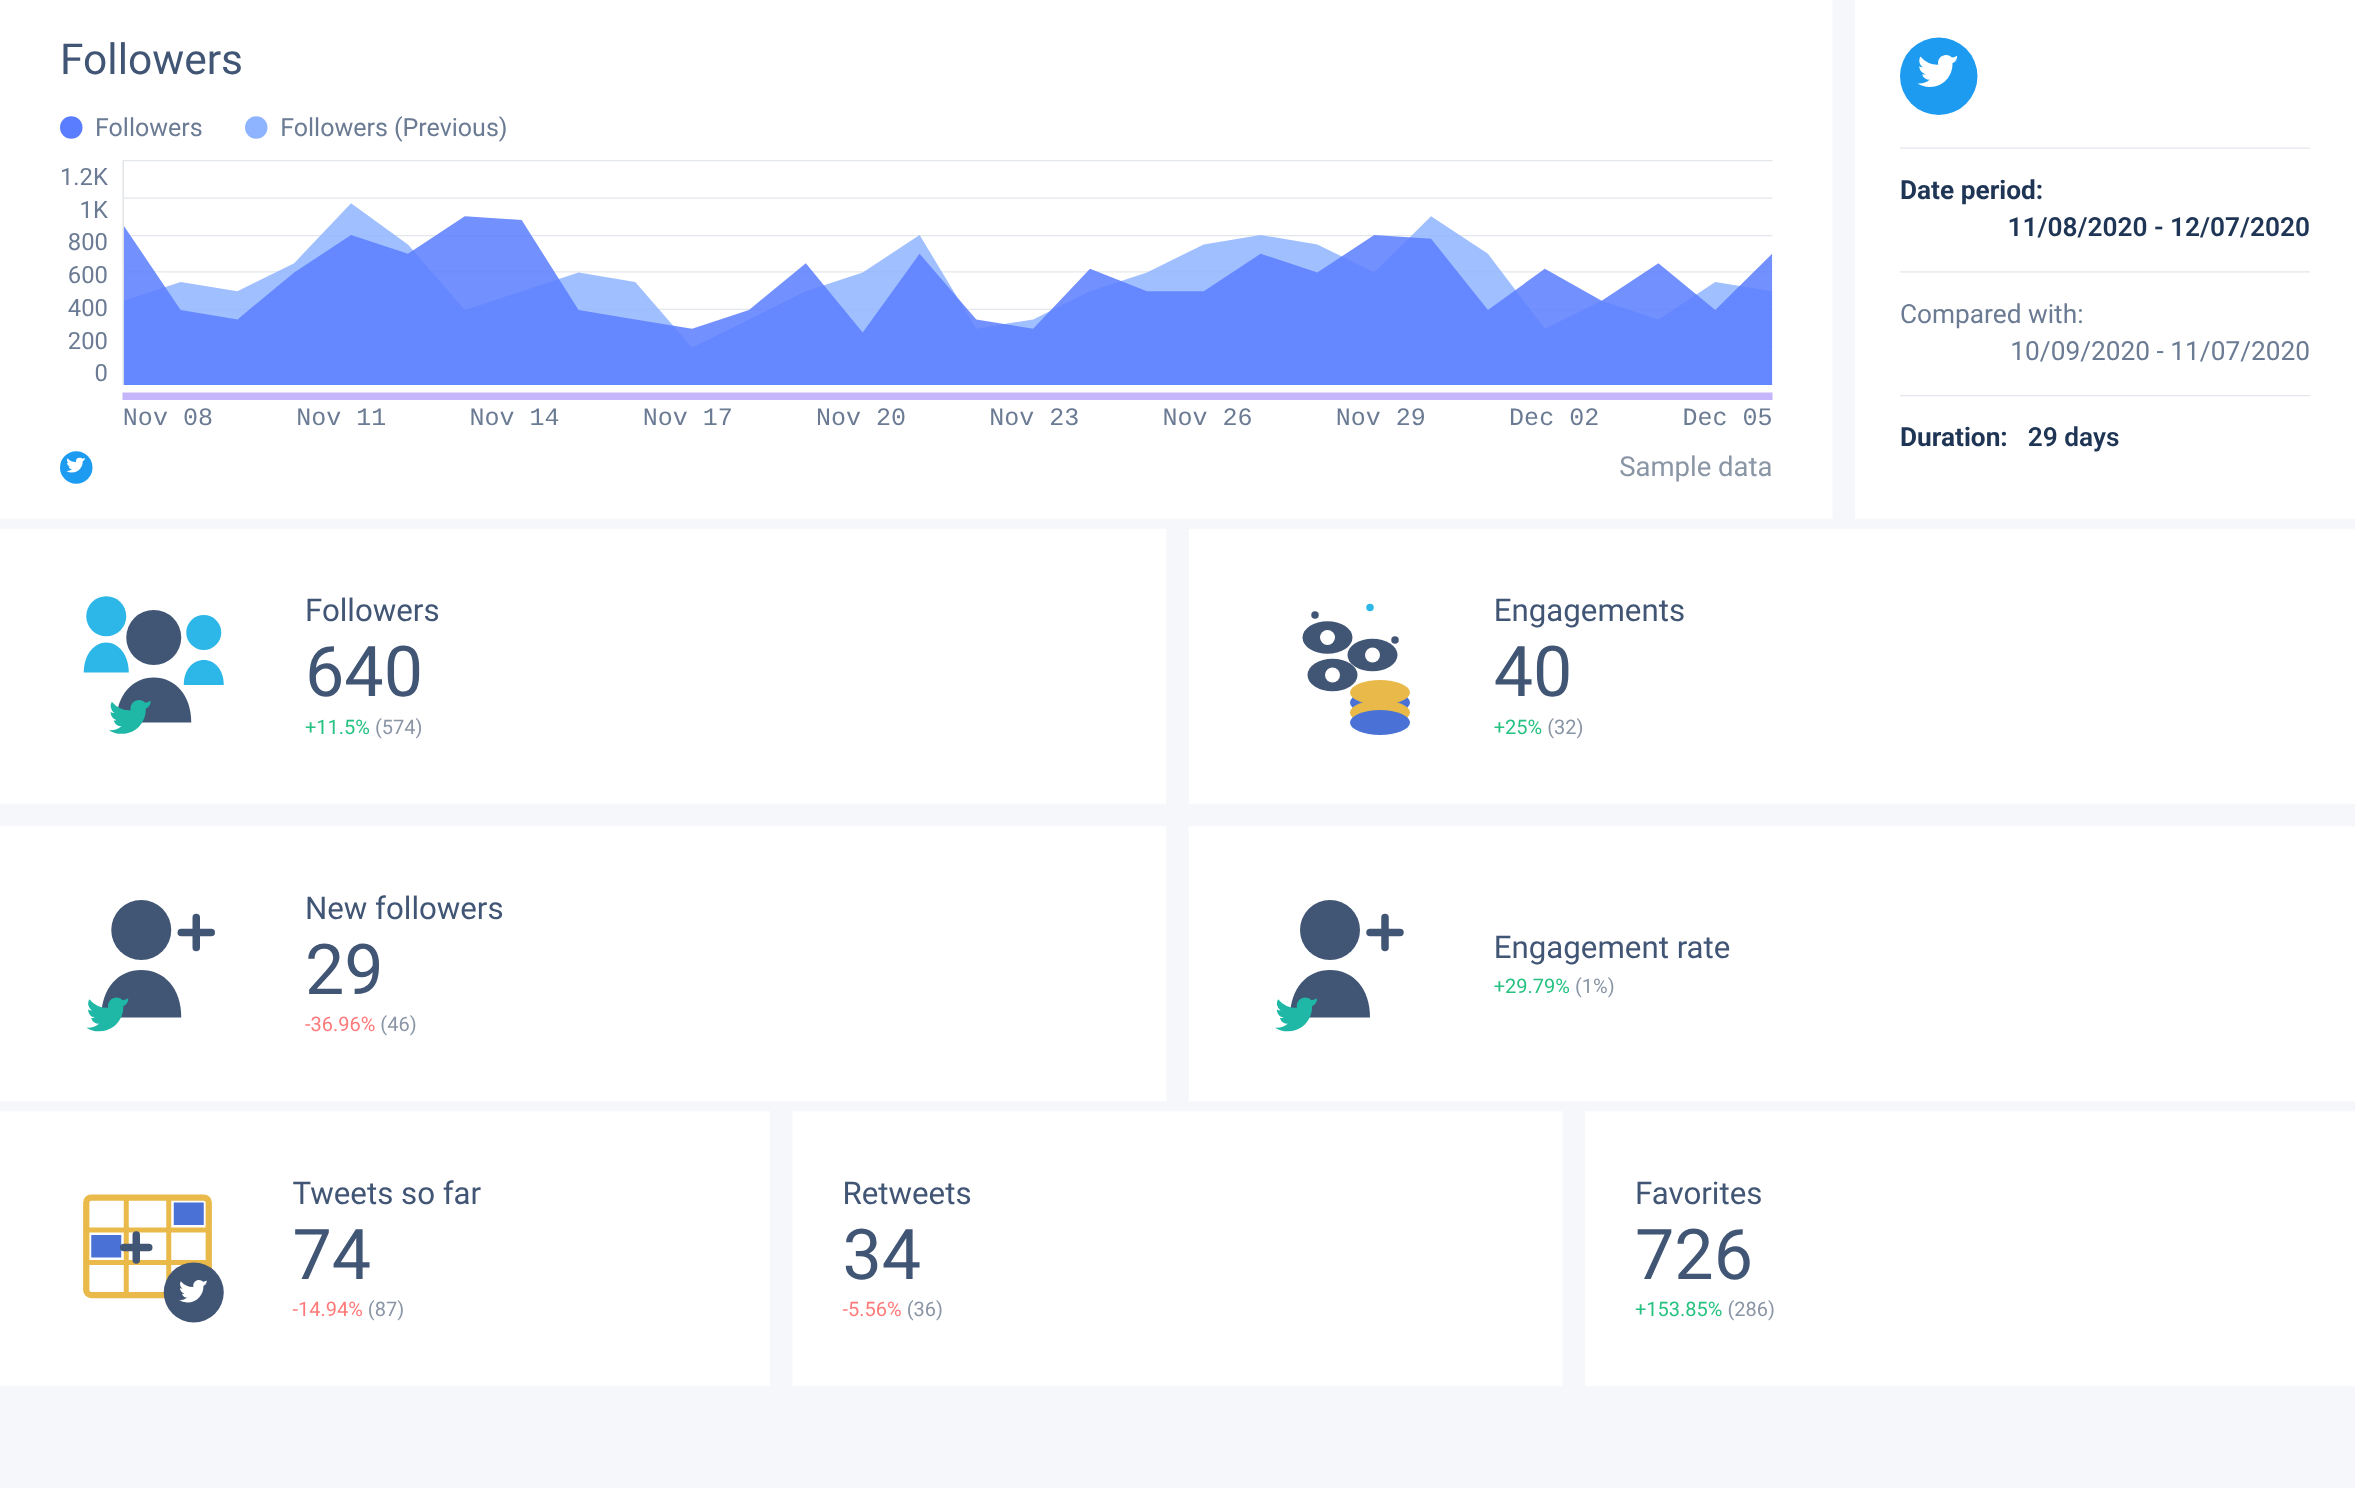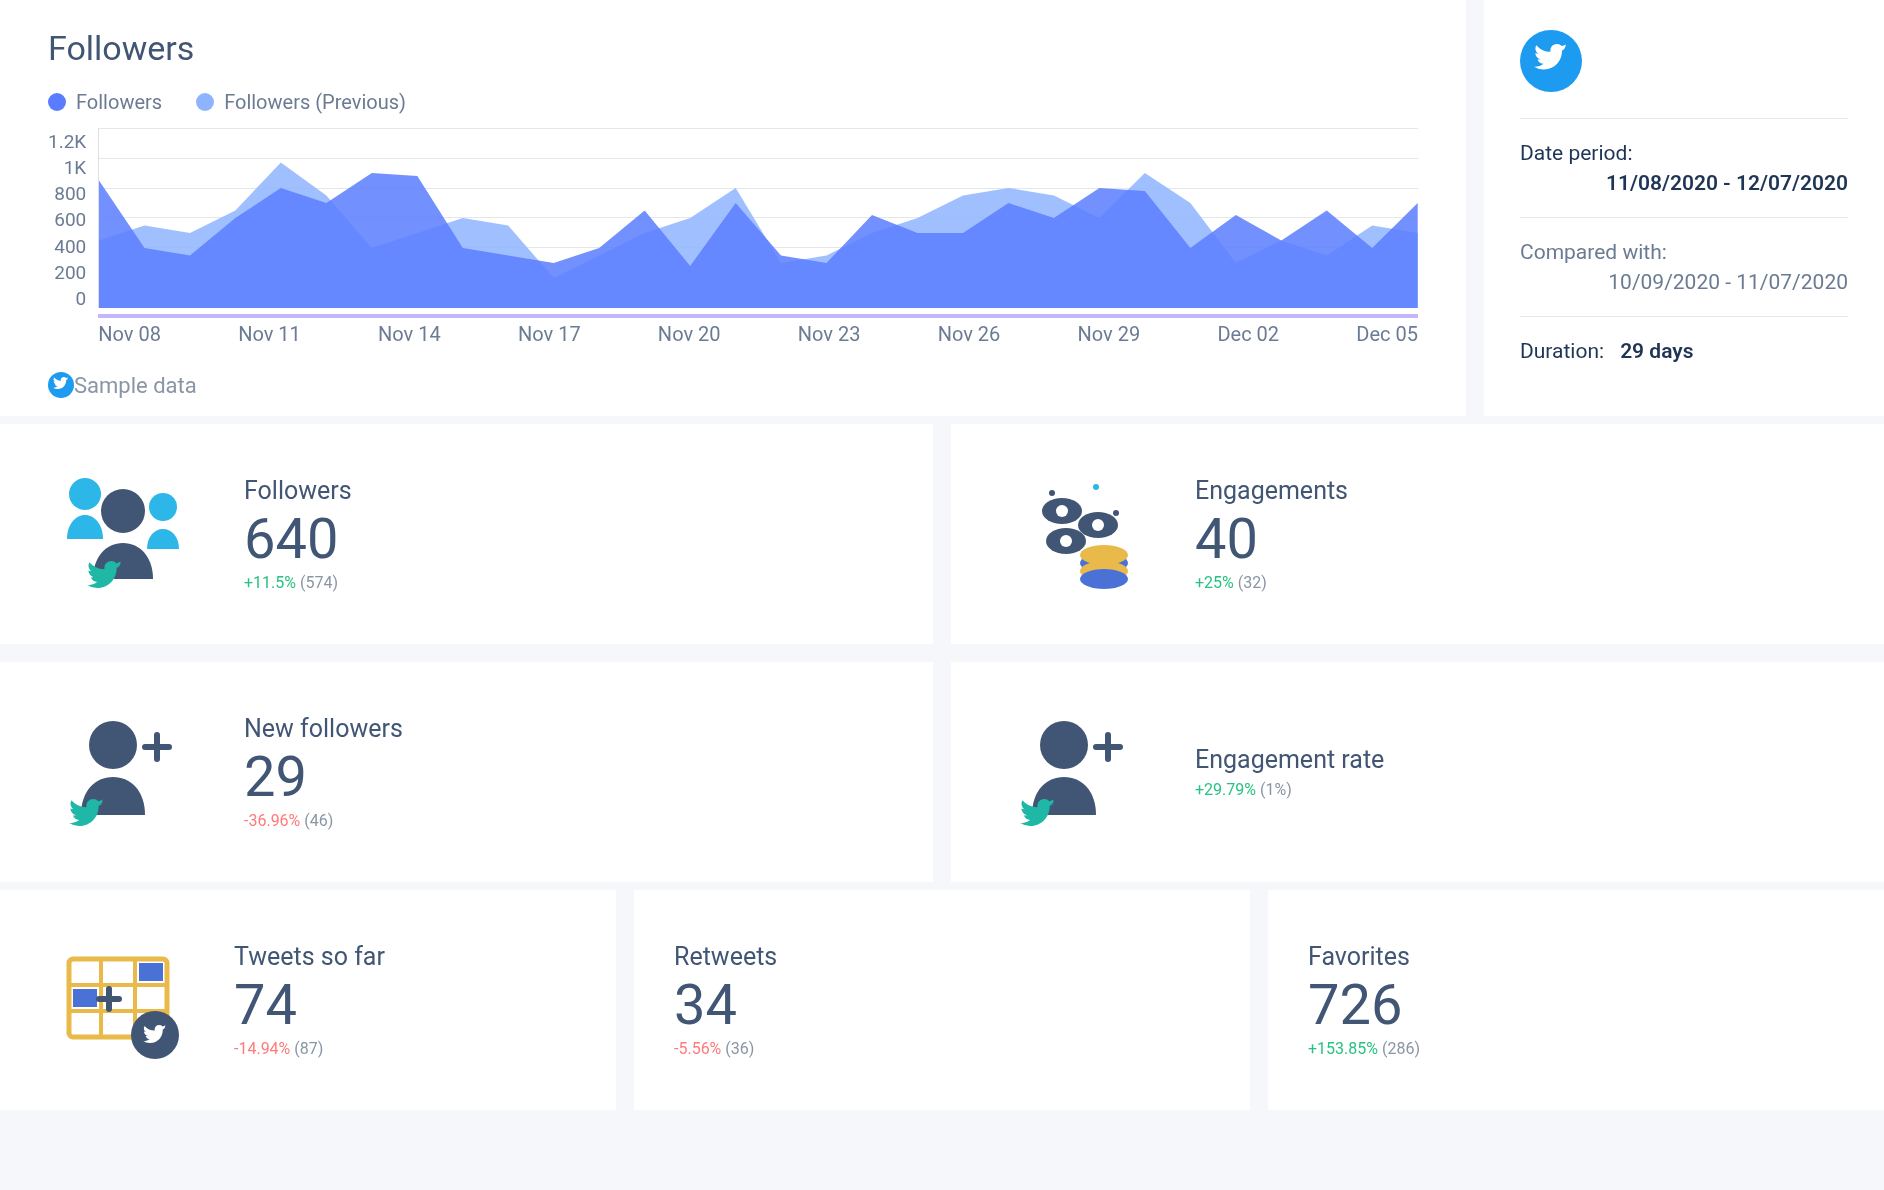--- a/index.html
+++ b/index.html
@@ -34,36 +34,36 @@
 }
 .legend { display: flex; gap: 34px; align-items: center; margin-bottom: 14px; }
 .legend-item { display: flex; align-items: center; gap: 10px; font-size: 20px; color: #6b7b93; }
 .swatch { width: 18px; height: 18px; border-radius: 50%; display: inline-block; }
 .chart-wrap { display: flex; }
 .yaxis { display: flex; flex-direction: column; justify-content: space-between; align-items: flex-end; font-size: 19px; color: #6b7b93; padding-right: 12px; padding-top:2px; }
 .plot { flex: 1; display:flex; flex-direction:column;}
 .plot-area { position: relative; height: 180px; border-left:1px solid #dcdfe4;}
 .grid-lines { position:absolute; inset:0; display:flex; flex-direction:column; justify-content:space-between;}
 .grid-lines div { border-top:1px solid #e3e6eb; height:0;}
-.xaxis { display:flex; justify-content:space-between; font-size:20px; color:#6b7b93; margin-top:6px; border-top:4px solid #c4b5fd; padding-top:4px;}
-.chart-footer { display:flex; align-items:center; margin-top:26px;}
+.xaxis { display:flex; justify-content:space-between; font-size:20px; color:#6b7b93; margin-top:6px; border-top:6px solid #c4b5fd; padding-top:4px;font-family:Liberation Mono, monospace;}
+.chart-footer { display:flex; justify-content:space-between; align-items:center; margin-top:14px;}
 .sample-data { font-size:22px; color:#8a95a5; }
 .twitter-badge {
   width:26px; height:26px; border-radius:50%; background:#1d9bf0;
   display:flex; align-items:center; justify-content:center;
 }
 .twitter-badge-large {
   width:62px; height:62px; border-radius:50%; background:#1d9bf0;
   display:flex; align-items:center; justify-content:center; margin-bottom:26px;
 }
 .side-card hr { border:none; border-top:1px solid #e3e6eb; margin:0; }
 .info-row { display:flex; flex-direction:column; gap:6px; padding:22px 0; }
 .info-row.inline { flex-direction:row; gap:16px; }
 .info-label { font-size:21px; color:#6b7b93; }
-.info-label.dark { color:#1f3555; font-weight:400;}
+.info-label.dark { color:#1f3555; font-weight:700;}
 .info-value { font-size:21px; color:#1f3555; font-weight:600;text-align:right; }
 .info-value.muted { color:#6b7b93; font-weight:400;}
 .metrics-grid { display:grid; grid-template-columns: 1fr 1fr; gap:18px; }
 .metric-card {
   background:#fff; padding:30px 40px; display:flex; align-items:center; gap:44px; min-height:220px;
 }
 .metric-icon { width:160px; height:140px; display:flex; align-items:center; justify-content:center; flex-shrink:0;}
 .metric-body { display:flex; flex-direction:column; gap:6px;}
 .metric-label { font-size:25px; color:#415574;}
 .metric-value { font-size:56px; font-weight:400; color:#415574; line-height:1;}

